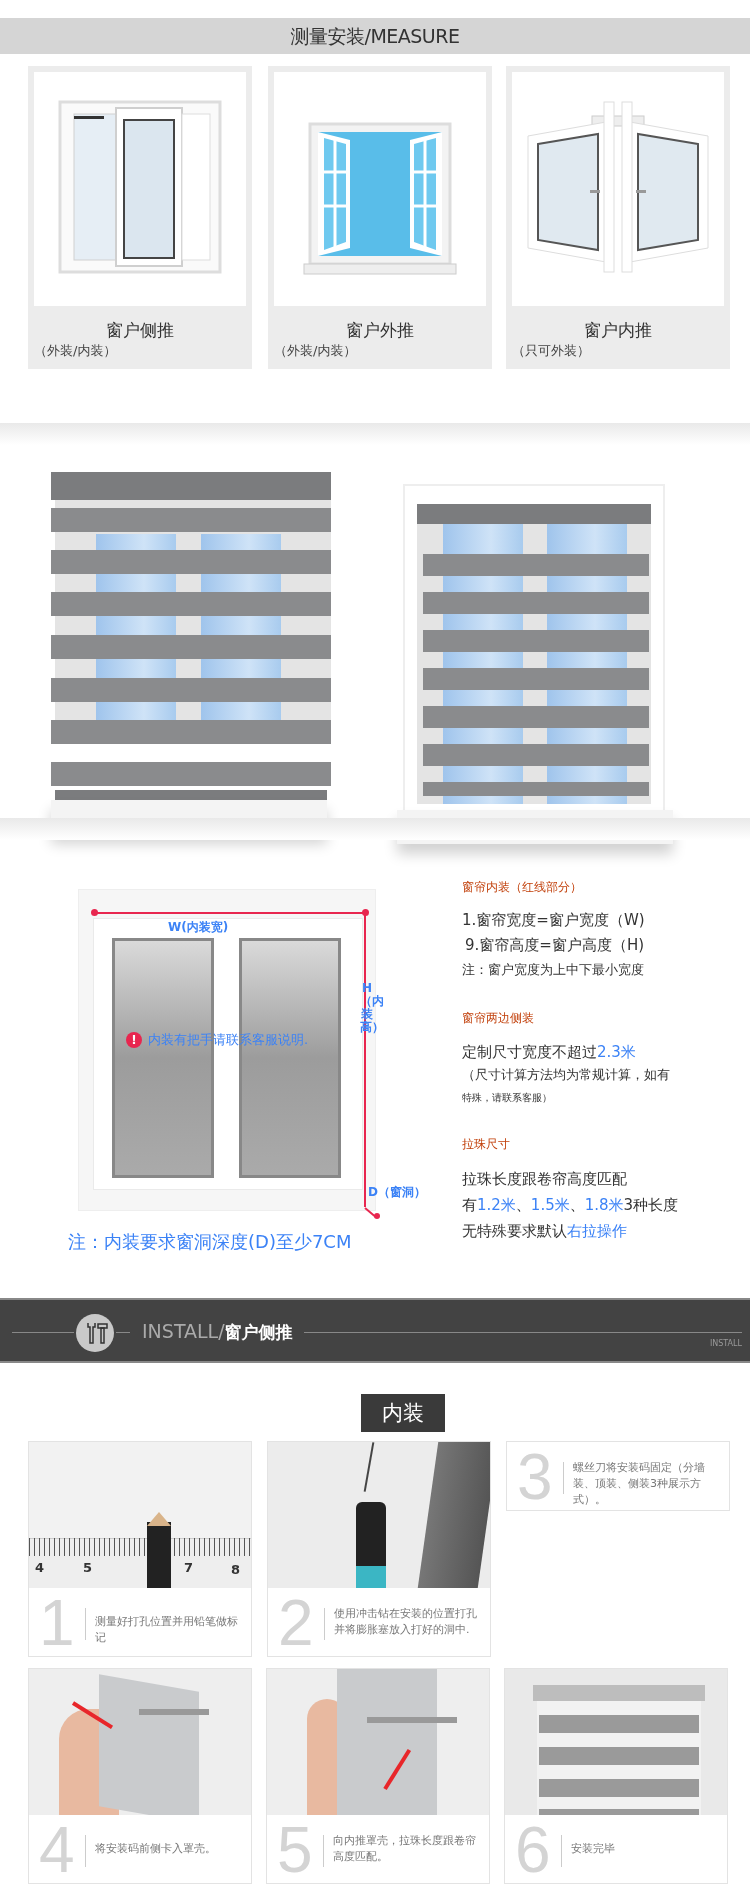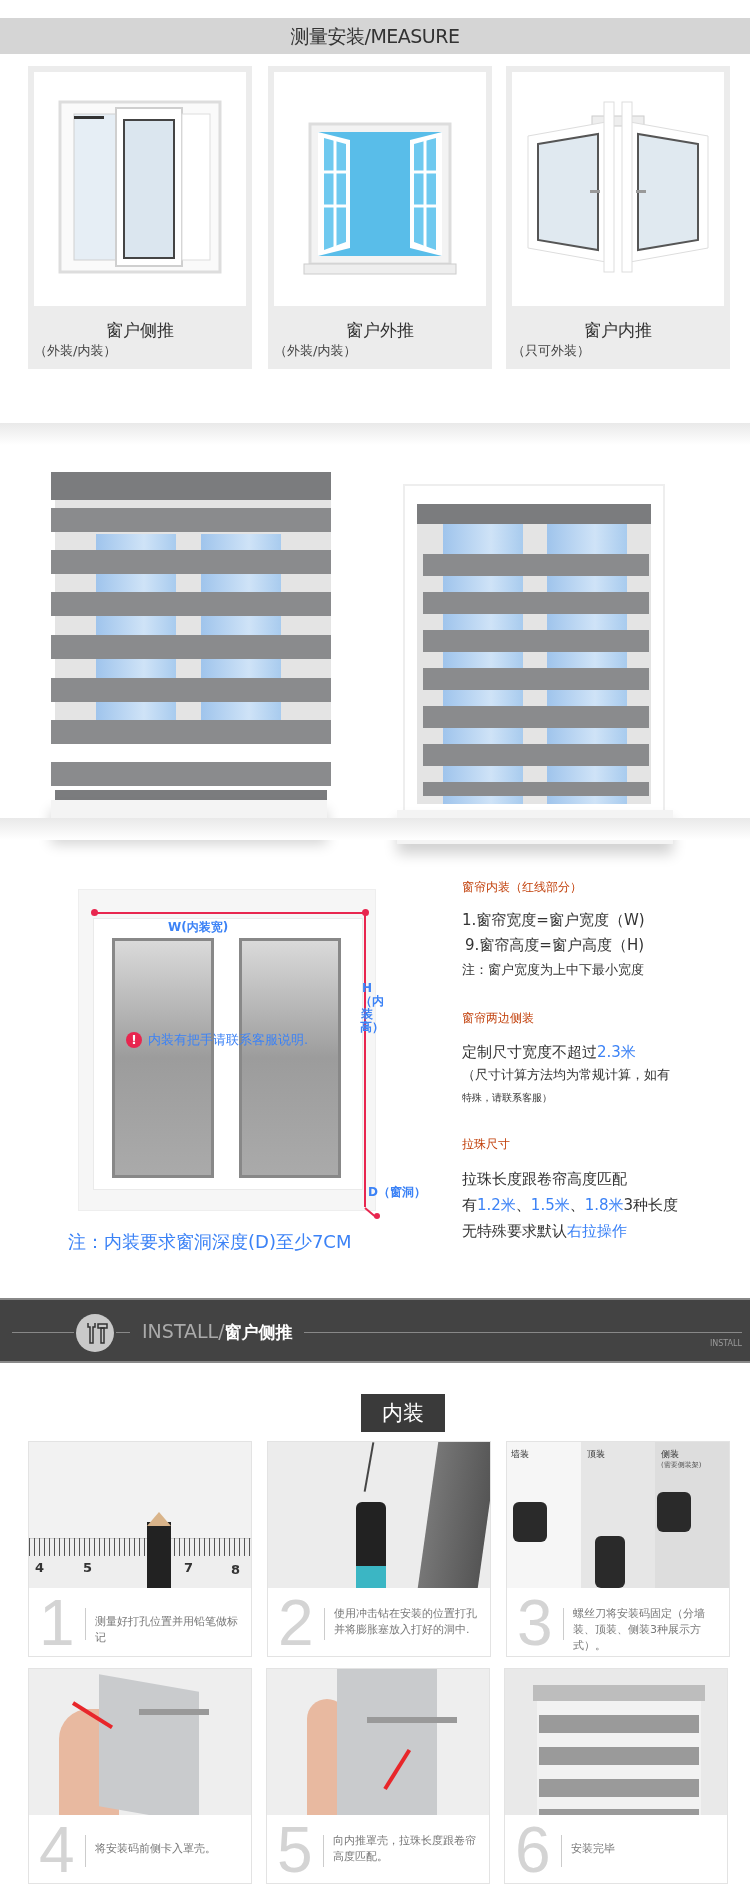--- a/index.html
+++ b/index.html
@@ -213,32 +213,20 @@
       <div style="position:absolute;left:88px;top:124px;width:30px;height:22px;background:#3bb6c4"></div>
     </div>
     <div class="sbot">
         <span class="num">2</span>
         <span class="bar"></span>
         <span class="stxt">使用冲击钻在安装的位置打孔并将膨胀塞放入打好的洞中.</span>
       </div>
   </div>
 
   <div class="abs scard" style="left:506px;top:1441px">
-    <div class="simg" style="height:146px;background:#f3f3f3">
-      <div style="position:absolute;left:0;top:0;width:74px;height:146px;background:#f6f6f6"></div>
-      <div style="position:absolute;left:74px;top:0;width:74px;height:146px;background:#e6e6e6"></div>
-      <div style="position:absolute;left:148px;top:0;width:76px;height:146px;background:#ddd"></div>
-      <div style="position:absolute;left:6px;top:60px;width:34px;height:40px;background:#2a2a2a;border-radius:6px"></div>
-      <div style="position:absolute;left:88px;top:94px;width:30px;height:52px;background:#2a2a2a;border-radius:6px"></div>
-      <div style="position:absolute;left:150px;top:50px;width:34px;height:40px;background:#2a2a2a;border-radius:6px"></div>
-      <span style="position:absolute;left:4px;top:6px;font-size:9px;color:#333">墙装</span>
-      <span style="position:absolute;left:80px;top:6px;font-size:9px;color:#333">顶装</span>
-      <span style="position:absolute;left:154px;top:6px;font-size:9px;color:#333">侧装</span>
-      <span style="position:absolute;left:154px;top:18px;font-size:7px;color:#555">(需要侧装架)</span>
-    </div>
     <div class="sbot">
         <span class="num">3</span>
         <span class="bar"></span>
         <span class="stxt">螺丝刀将安装码固定（分墙装、顶装、侧装3种展示方式）。</span>
       </div>
   </div>
 
   <div class="abs scard" style="left:28px;top:1668px">
     <div class="simg" style="height:146px;background:#eee">
       <div style="position:absolute;left:30px;top:40px;width:60px;height:106px;background:#e8b9a0;border-radius:30px 0 0 0"></div>

